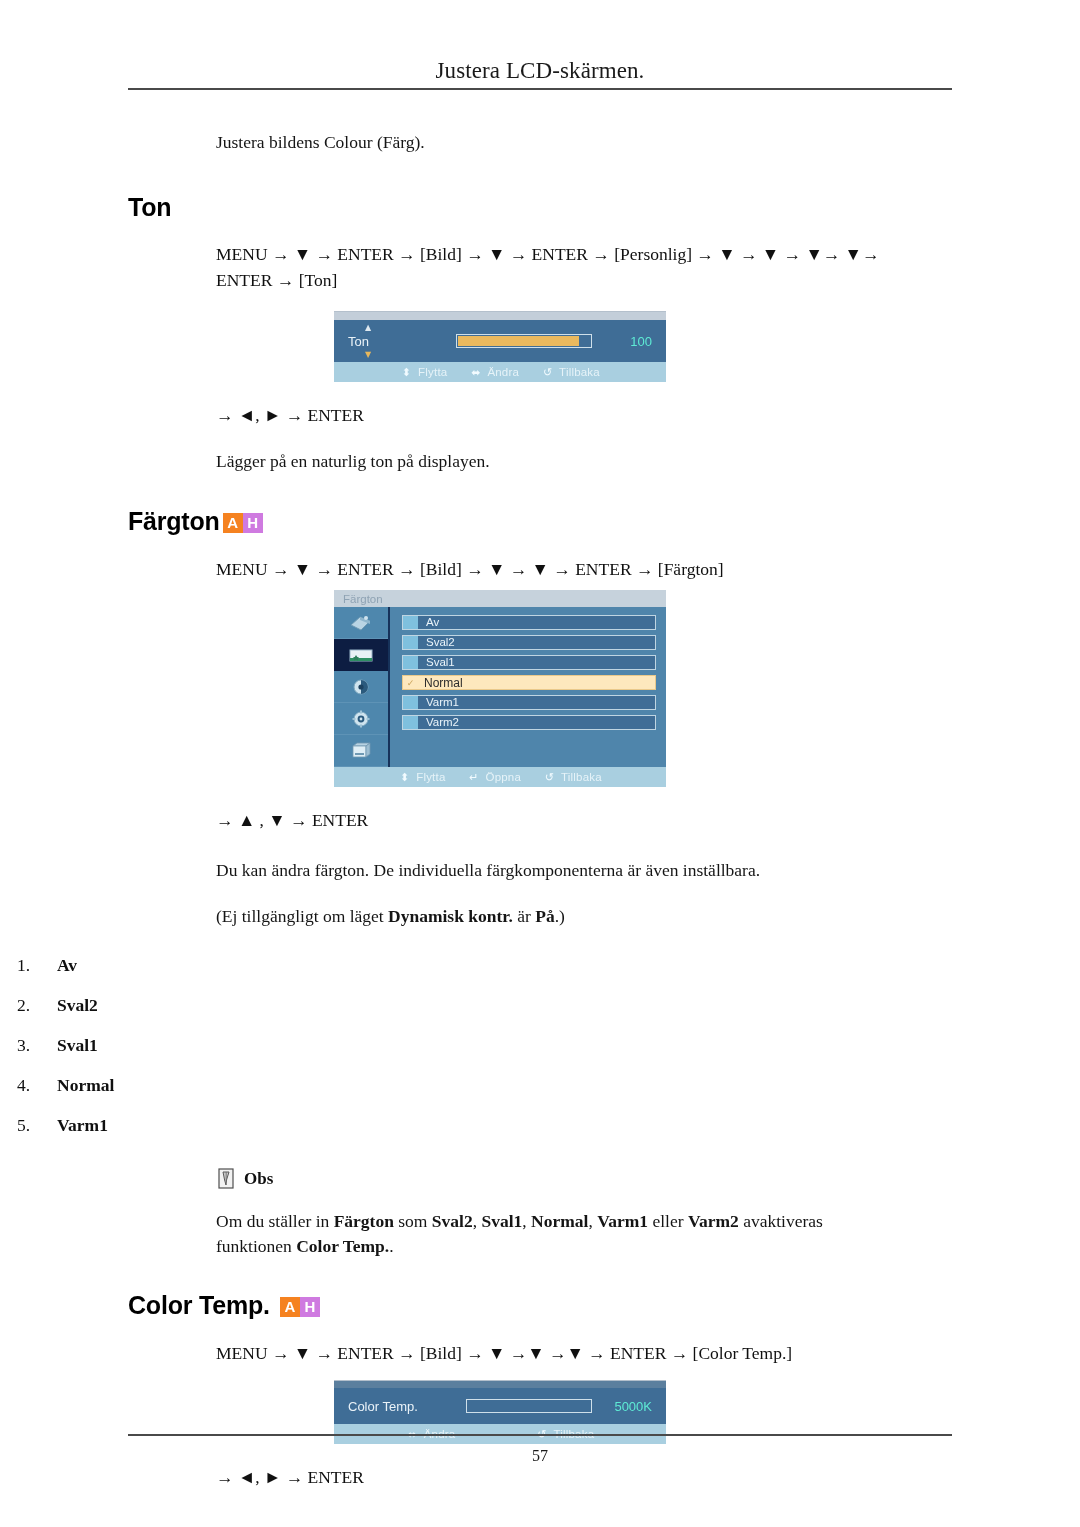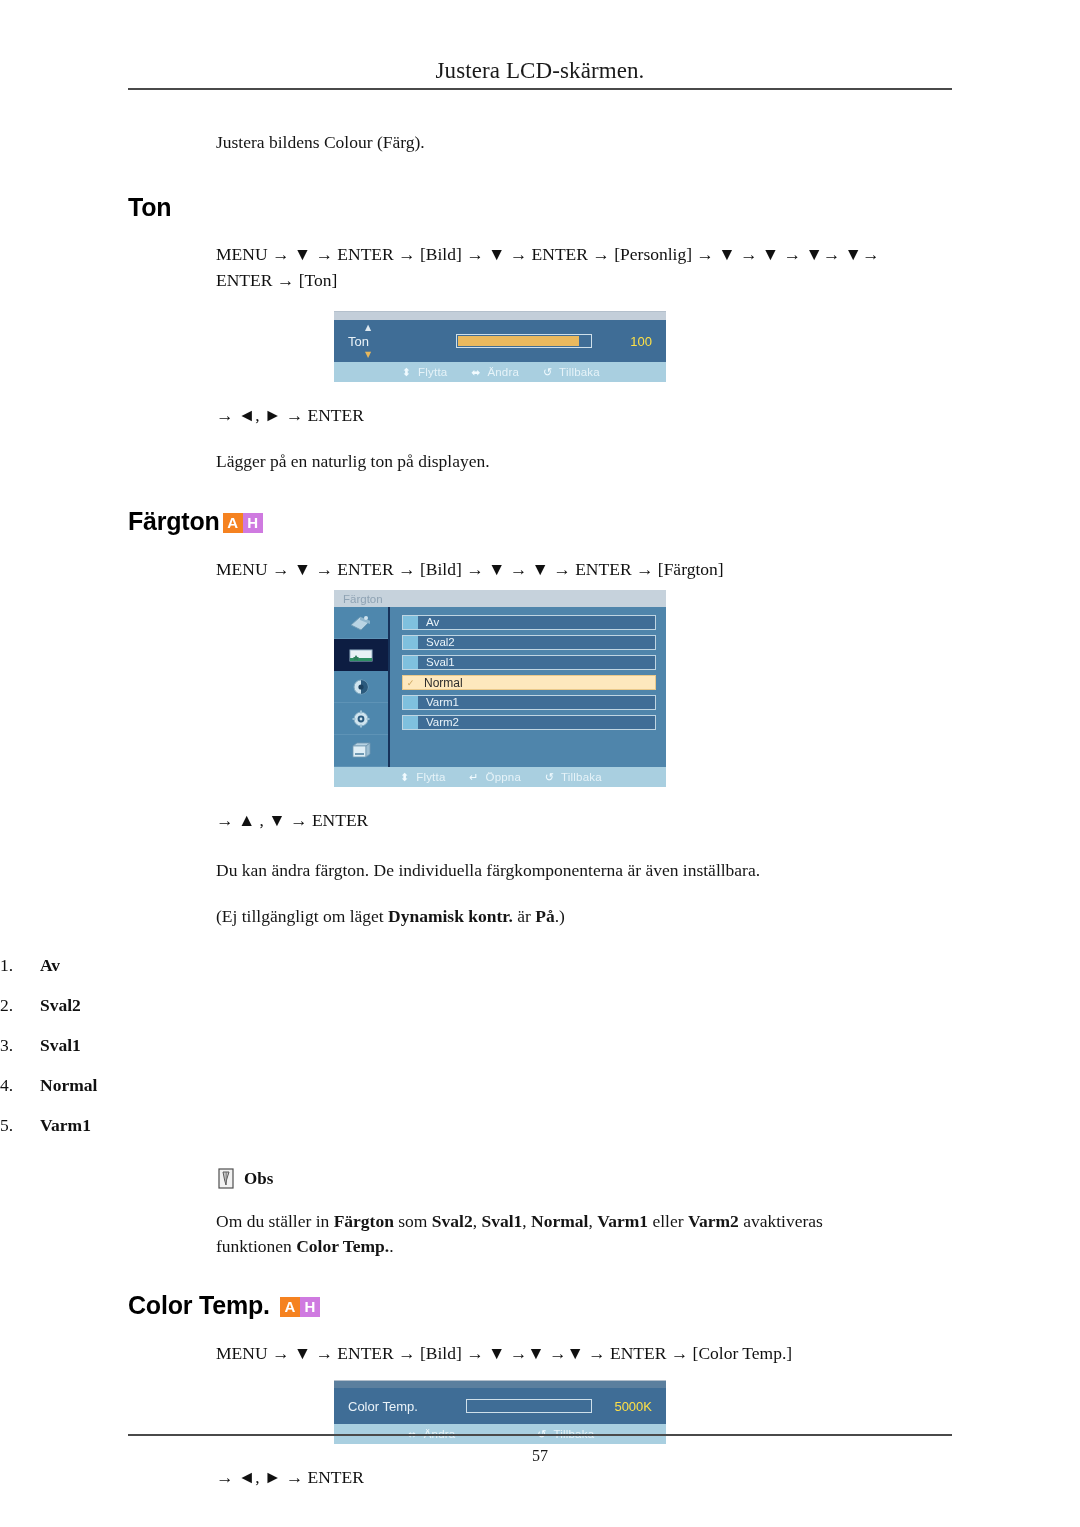--- a/index.html
+++ b/index.html
@@ -123,21 +123,21 @@
     margin: 0;
     padding: 0;
     list-style: none;
   }
   ol.numlist li {
     font-family: "Liberation Serif", serif;
     font-size: 17.5px;
     line-height: 40px;
     font-weight: bold;
     color: #101010;
-    padding-left: 0;
+    padding-left: 17px;
   }
   ol.numlist li .num {
     display: inline-block;
     width: 40px;
     font-weight: normal;
   }
 
   
   .osd {
     position: relative;
@@ -222,21 +222,21 @@
     box-sizing: border-box;
     position: relative;
   }
   .osd-slider .fill {
     height: 100%;
     background: #eab95e;
   }
   .osd-slider .value {
     width: 60px;
     text-align: right;
-    color: #fde047;
+    color: #5eead4;
     font-size: 13px;
     white-space: nowrap;
   }
 
   
   .osd-menu .titlebar {
     background: #c6d2dc;
     height: 17px;
     display: flex;
     align-items: center;

